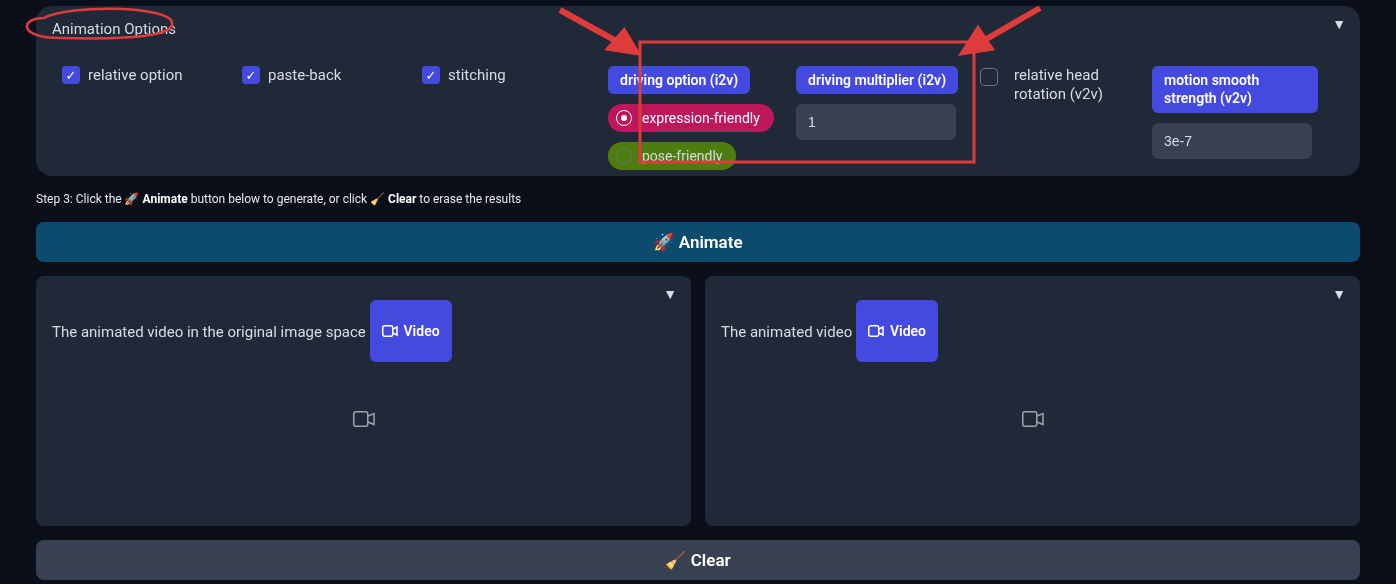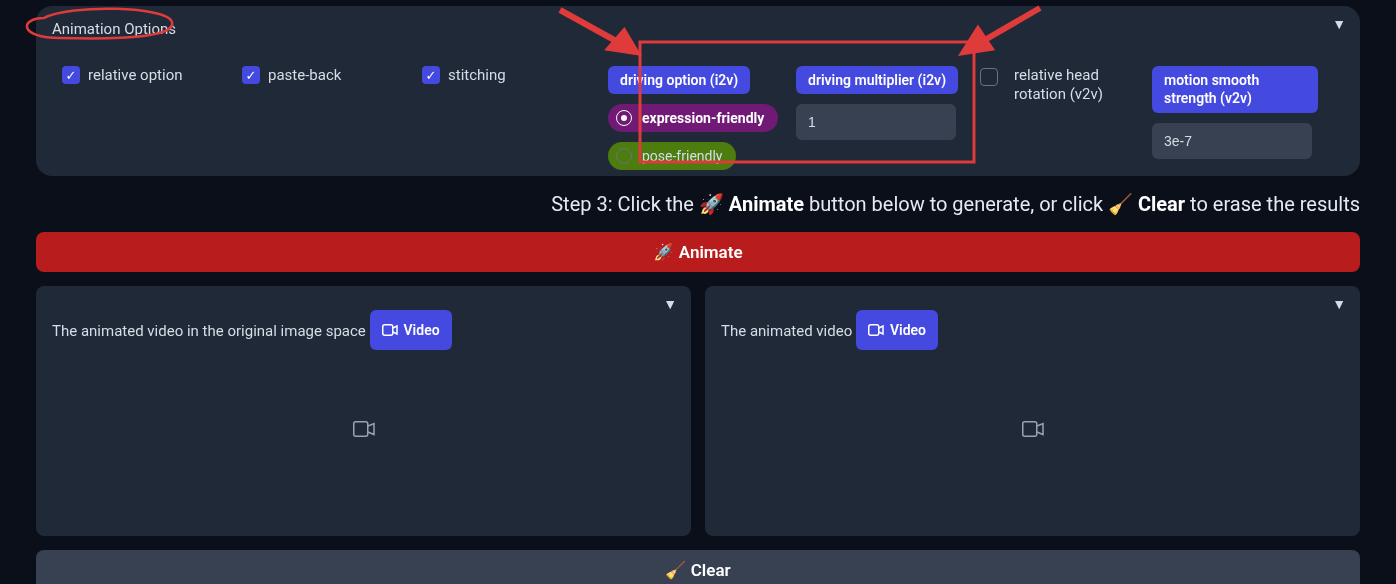--- a/index.html
+++ b/index.html
@@ -69,46 +69,46 @@
     padding: 6px 14px 6px 8px;
     border-radius: 18px;
     display: inline-flex;
     align-items: center;
     gap: 10px;
     margin-top: 10px;
     color: #d7dde7;
     font-size: 14px;
     cursor: pointer;
   }
-  .radio-row.sel { background: #701a75; color:#fff;font-weight:bold; }
+  .radio-row.sel { background: #be185d; color:#fff; }
   .radio-dot {
     width: 16px; height:16px; border-radius:50%;
     border:1px solid #6b7280;
     display:flex;align-items:center;justify-content:center;
   }
   .radio-row.sel .radio-dot { border-color:#fff; }
   .radio-dot.inner::after { content:""; width:6px;height:6px;border-radius:50%;background:#fff; }
   .numbox {
     background: #374151; border:none;
     color:#d7dde7;
     padding:10px 12px;
     border-radius:6px;
     width: 160px;
     font-size:14px;
     margin-top:10px;
   }
   .step3 {
-    text-align:right;
+    text-align:left;
     margin-top: 16px;
     color:#e5e9f0;
-    font-size:20px;
+    font-size:12px;
   }
   .step3 b { color:#fff; }
   .btn-primary {
-    background:#b91c1c;
+    background:#0c4a6e;
     color:#fff;
     font-weight:600;
     text-align:center;
     padding:10px 0;
     border-radius:8px;
     margin-top:16px;
     cursor:pointer;
     font-size:17px;
   }
   .btn-secondary {
@@ -136,21 +136,21 @@
     min-height:250px;
   }
   .vtitle { color:#d7dde7; font-size:15px; }
   .pill-video {
     margin-top:10px;
     background:#4449e0;
     color:#fff;
     display:inline-flex;
     align-items:center;
     gap:6px;
-    padding:12px 12px;
+    padding:23px 12px;
     border-radius:6px;
     font-size:14px;
     font-weight:600;
   }
   .cam-placeholder {
     position:absolute;
     left:50%; top:58%;
     transform:translate(-50%,-50%);
   }
 

